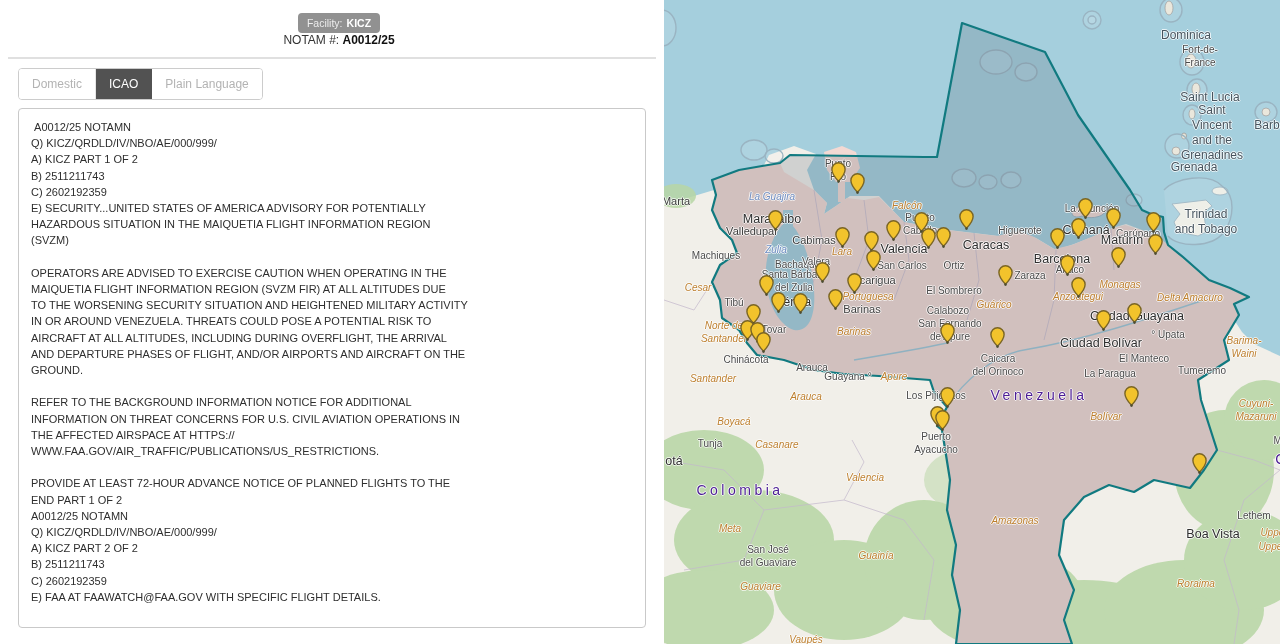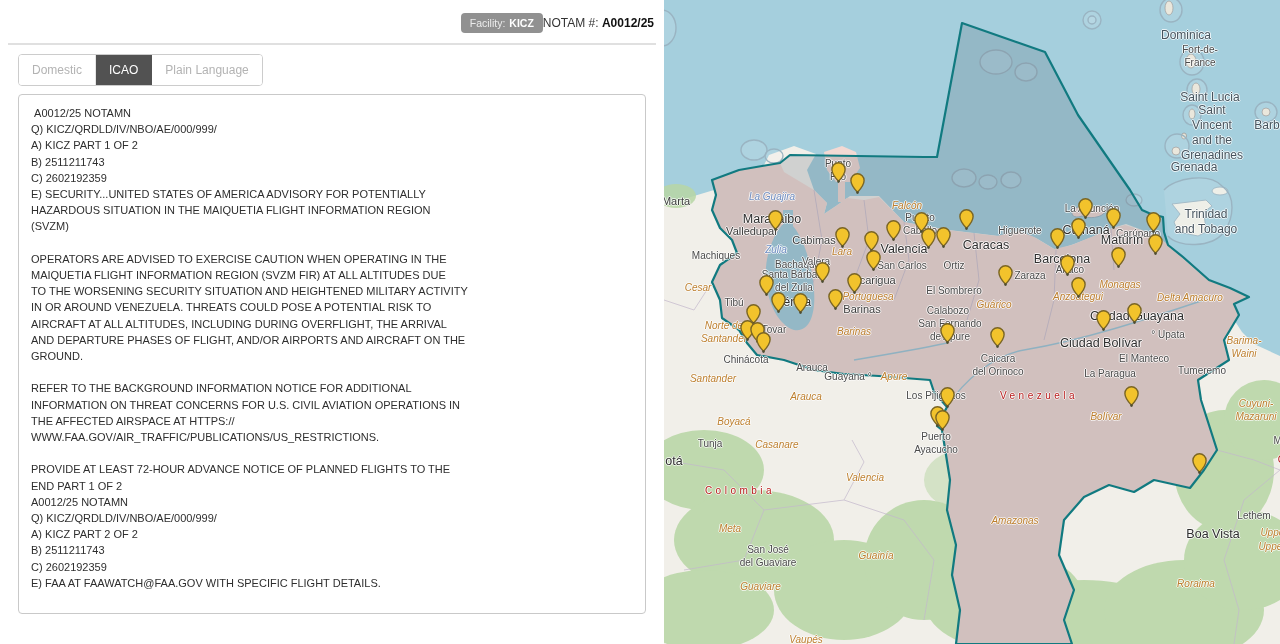--- a/index.html
+++ b/index.html
@@ -4,21 +4,21 @@
 <style>
   * { margin:0; padding:0; box-sizing:border-box; }
   html,body { width:1280px; height:644px; overflow:hidden; background:#fff;
     font-family:"Liberation Sans", sans-serif; }
   .app { position:relative; width:1280px; height:644px; }
 
   
   .panel { position:absolute; left:0; top:0; width:664px; height:644px; background:#fff; }
   .title-bar { margin:3px 0 0 0; height:27px; background:#1a71bd; color:#fff;
     font-size:14.5px; font-weight:bold; line-height:27px; padding-left:13px; letter-spacing:.2px; }
-  .meta-row { display:flex; justify-content:flex-end; align-items:center; padding:13px 10px 10px 34px; }
+  .meta-row { display:flex; justify-content:space-between; align-items:center; padding:13px 10px 10px 24px;flex-direction:column; }
   .facility-badge { background:#919191; color:#fff; border-radius:4px; font-size:10.5px;
     padding:4px 9px; display:inline-flex; gap:4px; align-items:center; }
   .facility-badge .lbl { color:#ececec; }
   .facility-badge .val { font-weight:bold; }
   .notam-id { font-size:12px; color:#333; }
   .notam-id b { color:#111; }
   .hr { border-top:1px solid #e0e0e0; margin:0 8px; }
   .dates-row { display:flex; justify-content:space-between; padding:12px 10px 12px 36px; font-size:12px; color:#333; }
   .dates-row b { color:#111; }
   .tabs { display:inline-flex; margin:9px 0 0 18px; border:1px solid #ccc; border-radius:4px; overflow:hidden; }
@@ -34,21 +34,21 @@
   .map svg { position:absolute; left:0; top:0; }
   .label-layer, .pin-layer { position:absolute; left:0; top:0; width:616px; height:644px; pointer-events:none; }
   .mlabel { position:absolute; transform:translate(-50%,-50%); white-space:pre-line; text-align:center;
     line-height:1.25; text-shadow:0 1px 0 rgba(255,255,255,.75), 0 -1px 0 rgba(255,255,255,.75),
     1px 0 0 rgba(255,255,255,.75), -1px 0 0 rgba(255,255,255,.75); }
   .city-lg { font-size:12.5px; color:#2e2e2e; }
   .city    { font-size:11px;  color:#3c3c3c; }
   .town    { font-size:10px;  color:#4a4a4a; }
   .state   { font-size:10px;  color:#bd7f2e; font-style:italic; }
   .river   { font-size:10px;  color:#708ec2; font-style:italic; }
-  .country-lg { font-size:10px; color:#b91c1c; letter-spacing:3.5px; }
+  .country-lg { font-size:14px; color:#4c1d95; letter-spacing:3.5px; }
   .country { font-size:12px; color:#46545e; }
   .pin { position:absolute; width:15px; height:21px; pointer-events:auto; }
 </style>
 </head>
 <body>
 
 <div class="app">
 
   <div class="panel">
 

